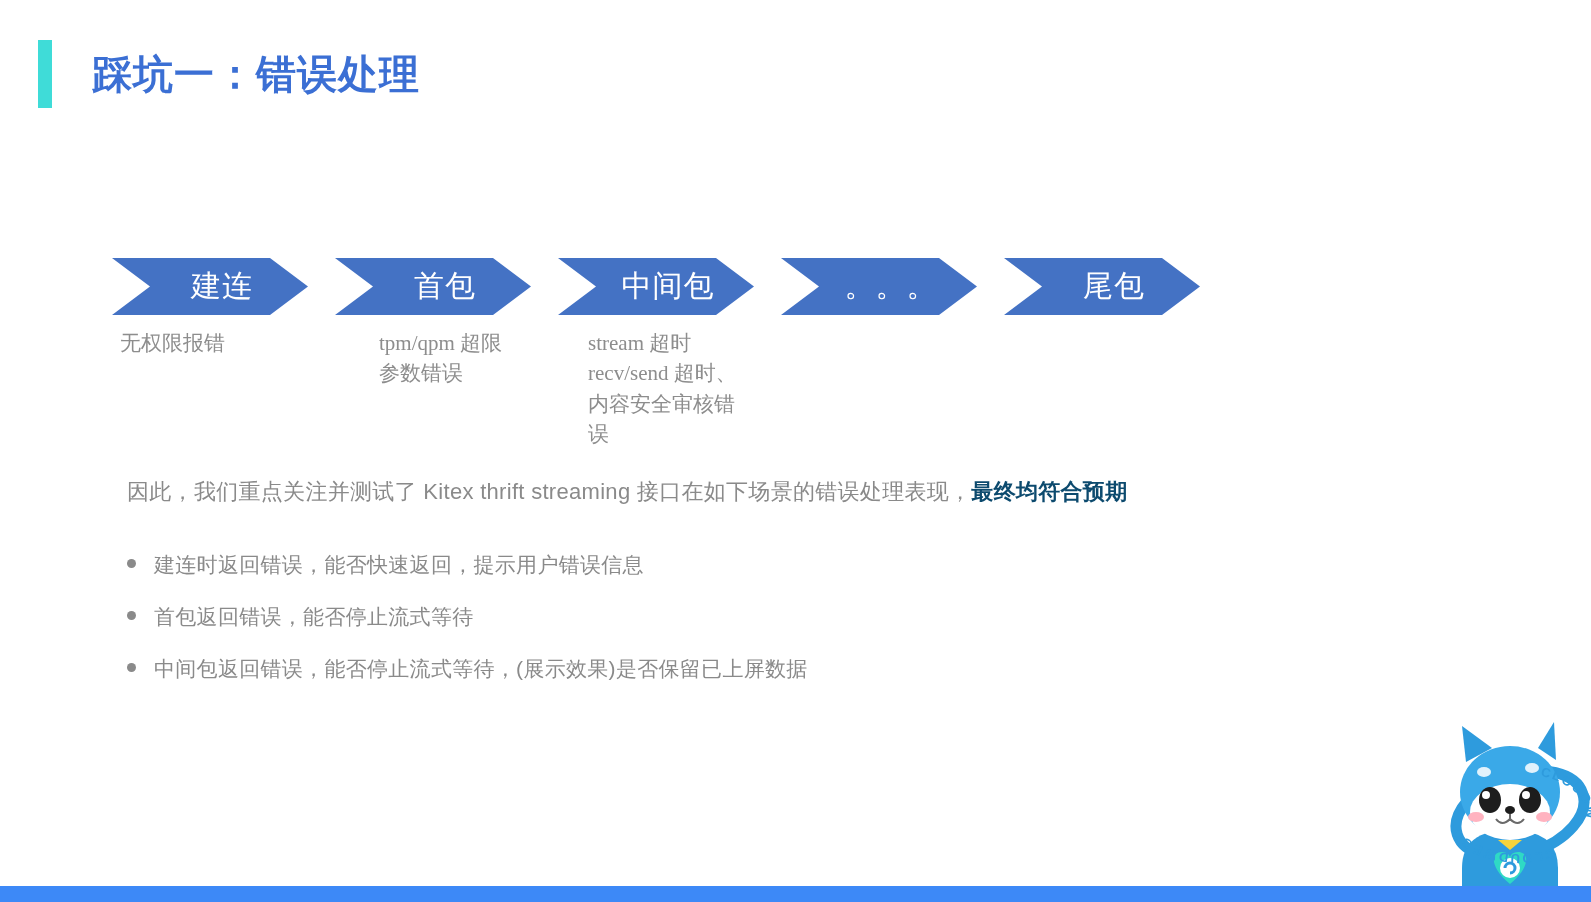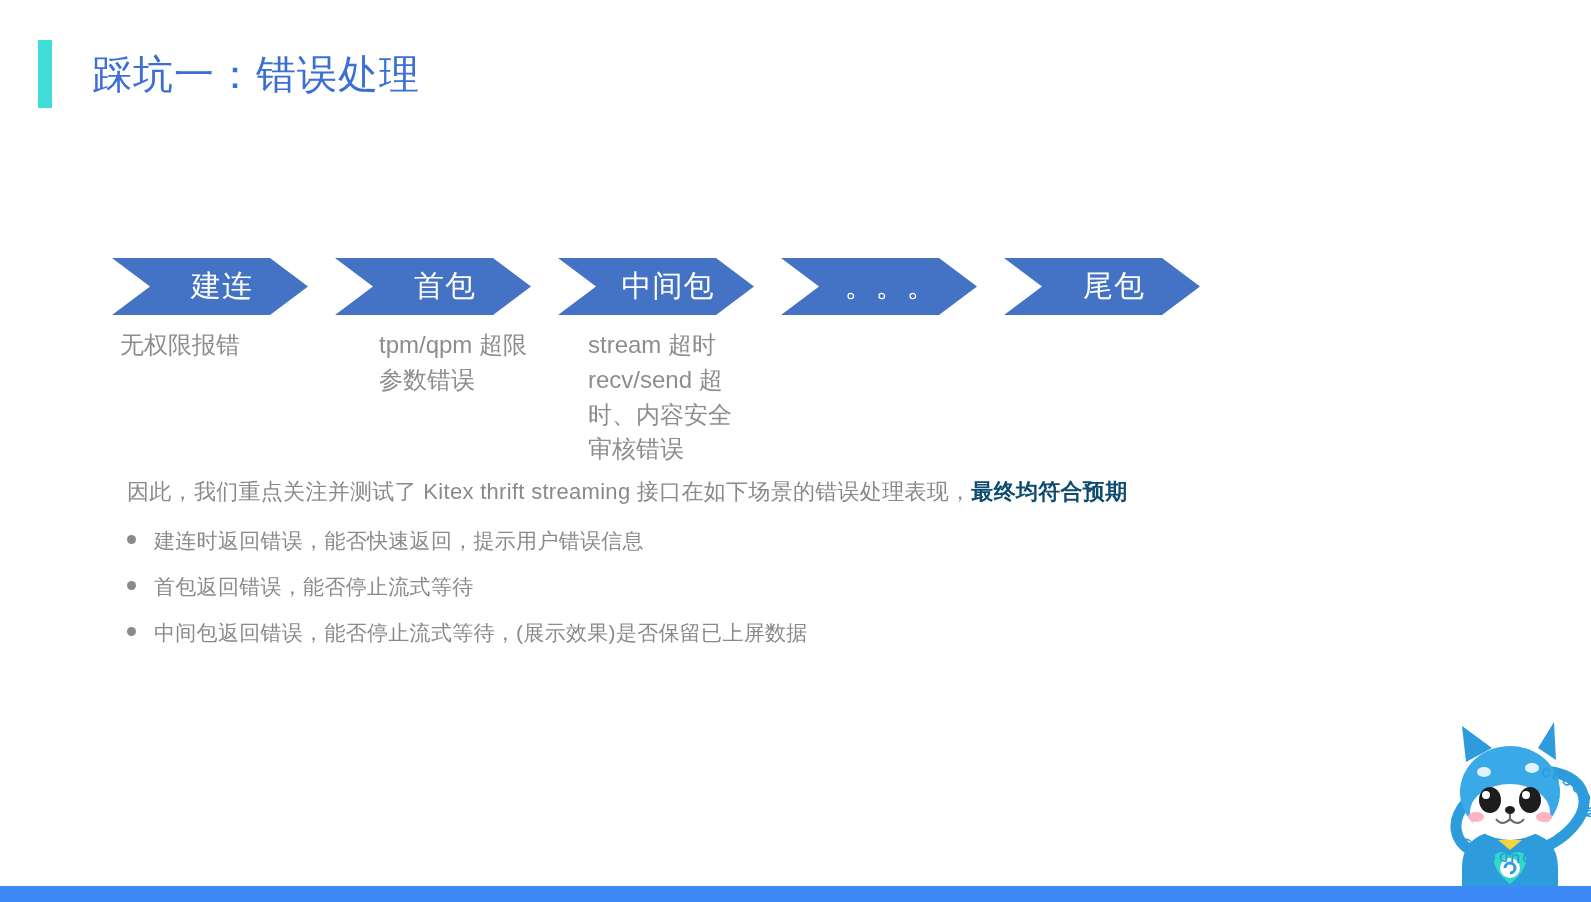--- a/index.html
+++ b/index.html
@@ -28,21 +28,21 @@
   }
   .title-bar {
     width: 14px;
     height: 68px;
     background: #3fdcd8;
     flex: 0 0 auto;
   }
   .title-text {
     margin-left: 40px;
     font-size: 40px;
-    font-weight: normal;
+    font-weight: bold;
     color: #3b6fd4;
     letter-spacing: 1px;
     line-height: 1;
     white-space: nowrap;
   }
 
   
   .lead {
     position: absolute;
     left: 127px;
@@ -82,24 +82,25 @@
     white-space: nowrap;
   }
   .flow-gap {
     width: 27px;
     flex: 0 0 auto;
   }
   .flow-note {
     position: absolute;
     top: 70px;
     left: 8px;
-    font-size: 24px;
+    font-size: 21px;
     line-height: 1.45;
     color: #8d8d8d;
     white-space: nowrap;
+    font-family: Liberation Serif, serif;
   }
   .flow-note.n2 { left: 44px; }
   .flow-note.n3 { left: 30px; }
 
   
   .body-para {
     position: absolute;
     left: 127px;
     top: 477px;
     font-size: 22px;
@@ -116,20 +117,21 @@
   .bullets {
     position: absolute;
     left: 127px;
     top: 527px;
     width: 1200px;
   }
   .bullet {
     display: flex;
     align-items: baseline;
     margin-bottom: 18px;
+    margin-top: 24px;
   }
   .bullet-dot {
     width: 9px;
     height: 9px;
     border-radius: 50%;
     background: #8a8a8a;
     flex: 0 0 auto;
     position: relative;
     top: -4px;
     margin-right: 18px;

